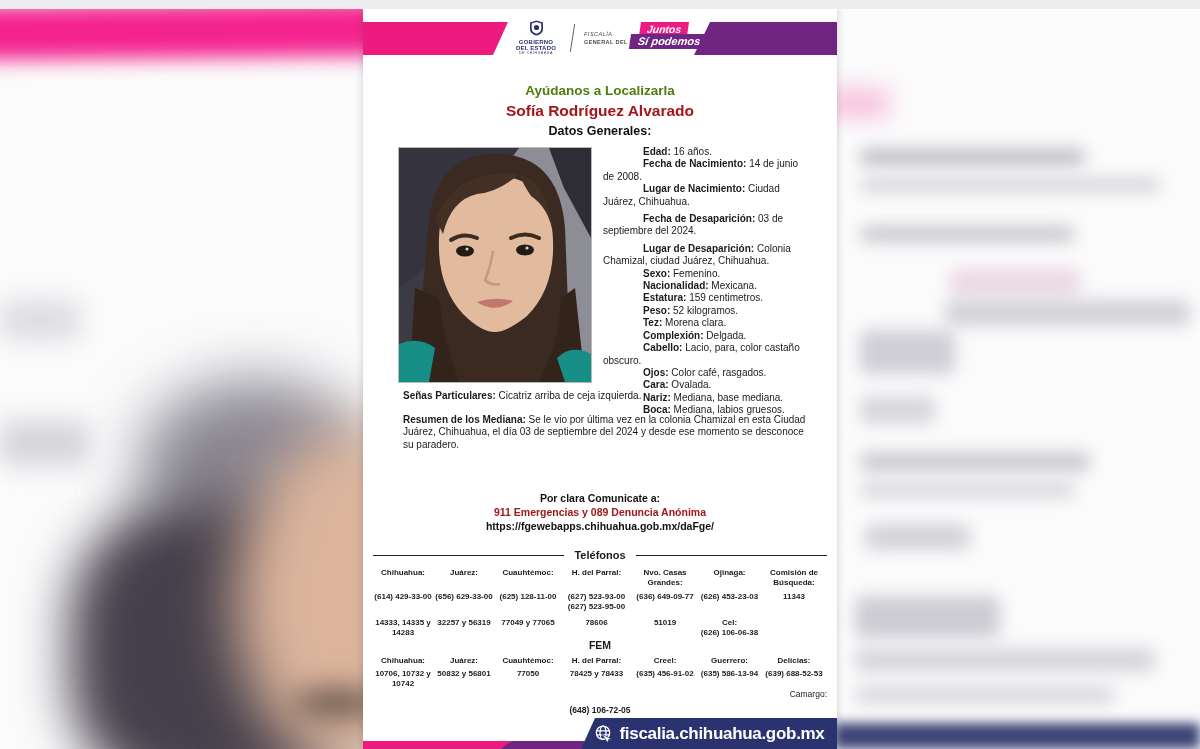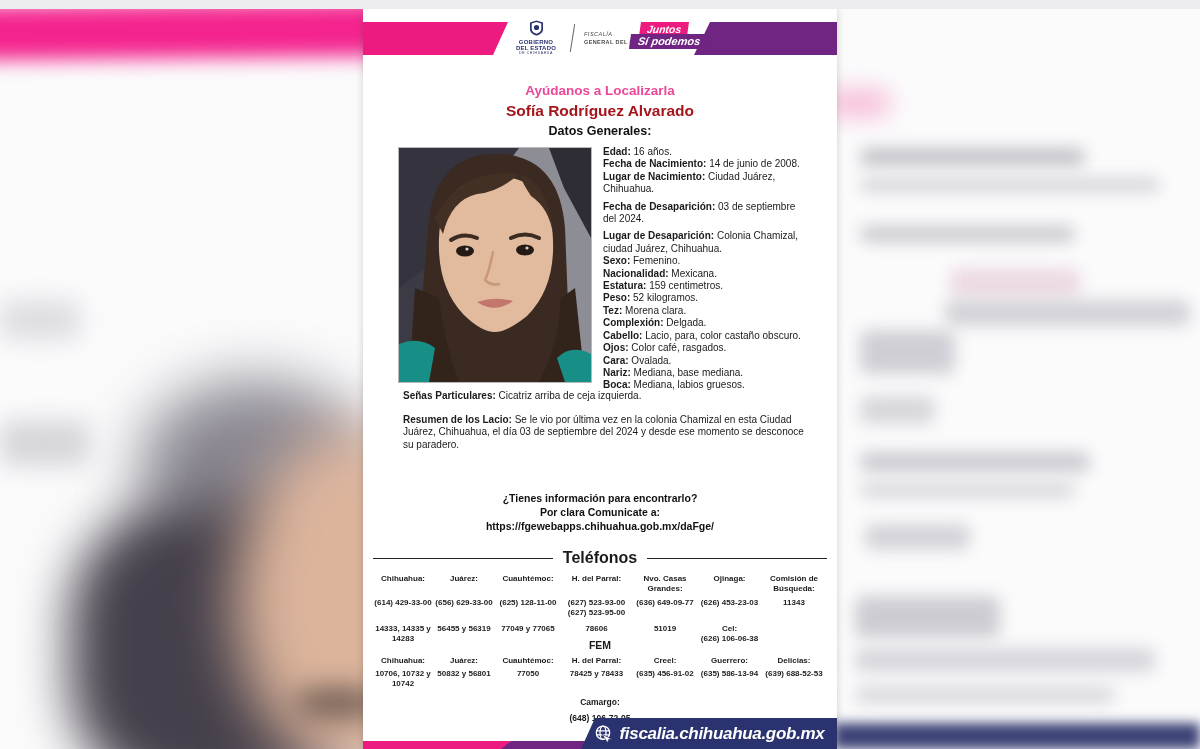--- a/index.html
+++ b/index.html
@@ -37,62 +37,62 @@
   .gob-logo .l3{font-size:3.5px;color:#2B3270;letter-spacing:.6px;margin-top:1px;}
   .hdivider{position:absolute;left:209px;top:2px;width:1px;height:28px;background:#666;transform:rotate(9deg);}
   .fge{position:absolute;left:221px;top:8px;line-height:1.5;}
   .fge .f1{font-size:5.5px;color:#4a4a4a;font-style:italic;letter-spacing:.5px;}
   .fge .f2{font-size:5.5px;color:#4a4a4a;font-weight:bold;letter-spacing:.4px;}
   .badge{position:absolute;color:#fff;font-weight:bold;font-style:italic;transform:skewX(-8deg);line-height:1.15;}
   .badge-juntos{left:277px;top:0px;background:#ED1A7F;font-size:10.5px;padding:1px 7px;}
   .badge-si{left:267px;top:12px;background:#702582;font-size:11px;padding:1px 8px;}
   
   .titles{position:absolute;left:0;top:76px;width:100%;text-align:center;line-height:1;}
-  .t-head{font-size:13.5px;font-weight:bold;color:#ec4899;}
+  .t-head{font-size:13.5px;font-weight:bold;color:#4d7c0f;}
   .t-name{font-size:15.5px;font-weight:bold;color:#A4161C;margin-top:5px;}
   .t-sub{font-size:12.5px;font-weight:bold;color:#111;margin-top:7px;}
   
   .photo{position:absolute;left:35px;top:139px;width:194px;height:236px;border:1px solid #b8b8b8;box-sizing:border-box;overflow:hidden;background:#777;}
   .photo svg{display:block;}
   
   .details{position:absolute;left:240px;top:138px;width:203px;font-size:10px;line-height:12.4px;}
-  .dline b{font-weight:bold;}
+  .dline b{font-weight:bold;margin-left:40px;}
   .dline.gap{margin-top:5px;}
   
   .paras{position:absolute;left:32px;top:382px;width:414px;font-size:10px;line-height:12.6px;}
   .para{margin:0 0 11px 8px;}
   .para b{font-weight:bold;}
   
   .contact{position:absolute;left:0;top:483px;width:100%;text-align:center;font-size:10.5px;font-weight:bold;line-height:14px;color:#111;}
   .contact .red{color:#A4161C;}
   
   .tel{position:absolute;left:10px;top:541px;width:454px;}
   .tel-head{display:flex;align-items:center;gap:10px;}
   .tel-head .rule{flex:1;border-top:1.5px solid #222;}
-  .tel-title{font-size:16px;font-weight:bold;}
+  .tel-title{font-size:11px;font-weight:bold;}
   .tel-grid{display:grid;grid-template-columns:60px 62px 66px 71px 66px 63px 66px;margin-top:7px;text-align:center;font-size:8px;font-weight:bold;color:#1c1c1c;}
   .tel-city{height:24px;white-space:pre;line-height:10px;}
   .tel-phone{height:26px;white-space:pre;line-height:10px;}
   .tel-ext{white-space:pre;line-height:10px;}
   
   .fem{position:absolute;left:10px;top:631px;width:454px;text-align:center;}
   .fem-title{font-size:10.5px;font-weight:bold;}
   .fem-grid{display:grid;grid-template-columns:60px 62px 66px 71px 66px 63px 66px;margin-top:5px;text-align:center;font-size:8px;font-weight:bold;color:#1c1c1c;}
   .fem-city{height:13px;white-space:pre;line-height:10px;}
   .fem-val{white-space:pre;line-height:10px;}
-  .camargo-label{margin-top:8px;font-size:8.5px;font-weight:bold;}
+  .camargo-label{margin-top:0;font-size:8.5px;font-weight:normal;text-align:right;}
   .camargo-value{margin-top:6px;font-size:8.5px;font-weight:bold;}
   
   .strip-pink{position:absolute;left:0;bottom:0;width:148px;height:8px;background:#ED1A7F;
     clip-path:polygon(0 0,148px 0,140px 100%,0 100%);z-index:2;}
   .strip-purple{position:absolute;left:138px;bottom:0;width:130px;height:8px;background:#702582;
     clip-path:polygon(10px 0,100% 0,100% 100%,0 100%);z-index:2;}
   .footer-bar{position:absolute;left:218px;right:0;bottom:0;height:31px;background:#2B3270;
     clip-path:polygon(14px 0,100% 0,100% 100%,0 100%);display:flex;align-items:center;justify-content:center;gap:6px;z-index:3;}
-  .footer-url{color:#fff;font-size:17px;font-weight:bold;font-style:italic;letter-spacing:-.3px;}
+  .footer-url{color:#fff;font-size:17px;font-weight:bold;letter-spacing:-.3px;}
 </style>
 </head>
 <body>
 
 <div class="bg">
   <div class="blob bg-pink-band"></div>
   <div class="blob bg-pink-band-r"></div>
   <div class="blob bg-hairtop"></div>
   <div class="blob bg-hair1"></div>
   <div class="blob bg-skin"></div>
@@ -205,26 +205,26 @@
       <div class="dline"><b>Nariz:</b> <span>Mediana, base mediana.</span></div>
 
       <div class="dline"><b>Boca:</b> <span>Mediana, labios gruesos.</span></div>
     </div>
 
   <div class="paras">
 
       <p class="para"><b>Señas Particulares:</b> <span>Cicatriz arriba de ceja izquierda.</span></p>
 
 
-      <p class="para"><b>Resumen de los Lacio:</b> <span>Se le vio por última vez en la colonia Chamizal en esta Ciudad Juárez, Chihuahua, el día 03 de septiembre del 2024 y desde ese momento se desconoce su paradero.</span></p>
+      <p class="para"><b>Resumen de los Mediana:</b> <span>Se le vio por última vez en la colonia Chamizal en esta Ciudad Juárez, Chihuahua, el día 03 de septiembre del 2024 y desde ese momento se desconoce su paradero.</span></p>
     </div>
 
   <div class="contact">
-    <div>¿Tienes información para encontrarlo?</div>
     <div>Por clara Comunicate a:</div>
+    <div class="red">911 Emergencias y 089 Denuncia Anónima</div>
     <div>https://fgewebapps.chihuahua.gob.mx/daFge/</div>
   </div>
 
   <div class="tel">
     <div class="tel-head">
       <div class="rule"></div>
       <div class="tel-title">Teléfonos</div>
       <div class="rule"></div>
     </div>
     <div class="tel-grid">
@@ -232,21 +232,21 @@
         <div class="tel-col">
           <div class="tel-city">Chihuahua:</div>
           <div class="tel-phone">(614) 429-33-00</div>
           <div class="tel-ext">14333, 14335 y
 14283</div>
         </div>
 
         <div class="tel-col">
           <div class="tel-city">Juárez:</div>
           <div class="tel-phone">(656) 629-33-00</div>
-          <div class="tel-ext">56455 y 56319</div>
+          <div class="tel-ext">32257 y 56319</div>
         </div>
 
         <div class="tel-col">
           <div class="tel-city">Cuauhtémoc:</div>
           <div class="tel-phone">(625) 128-11-00</div>
           <div class="tel-ext">77049 y 77065</div>
         </div>
 
         <div class="tel-col">
           <div class="tel-city">H. del Parral:</div>

